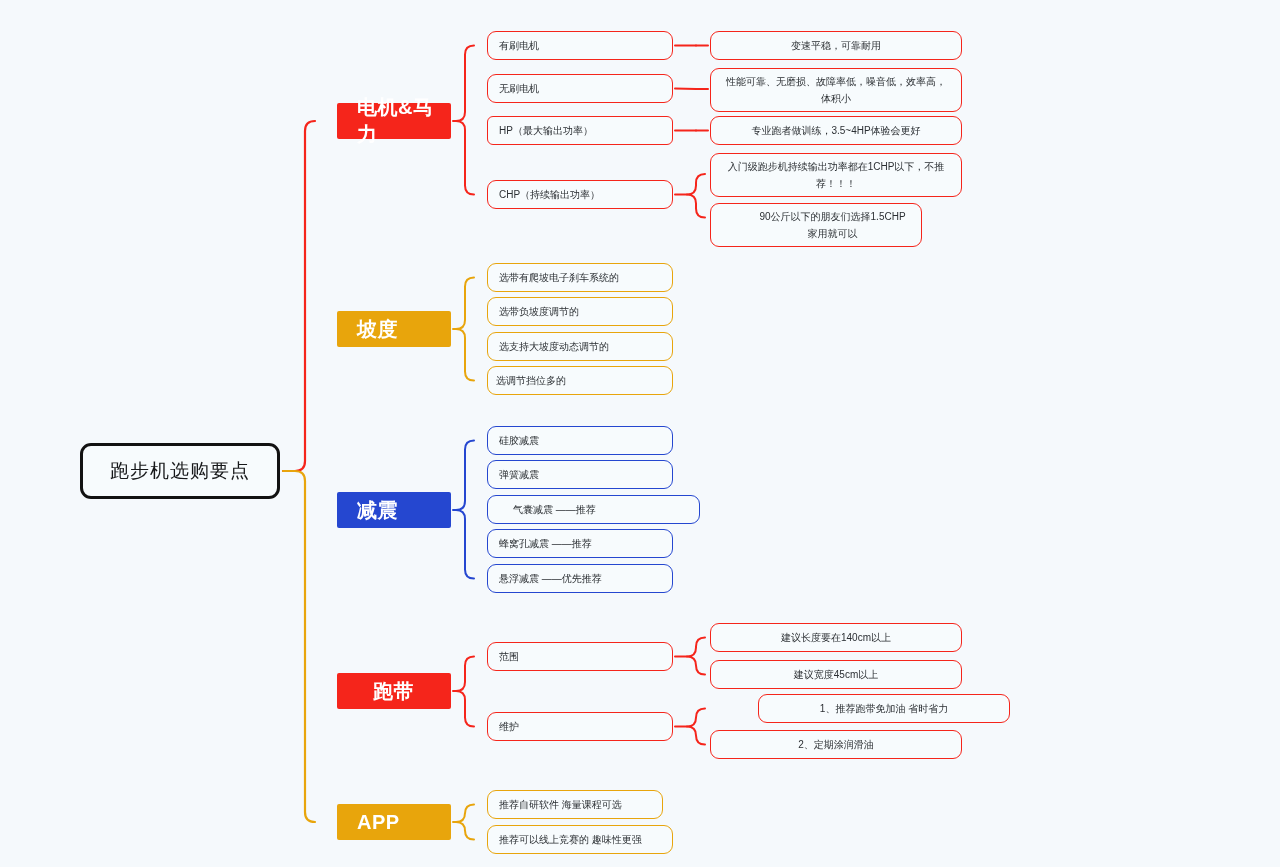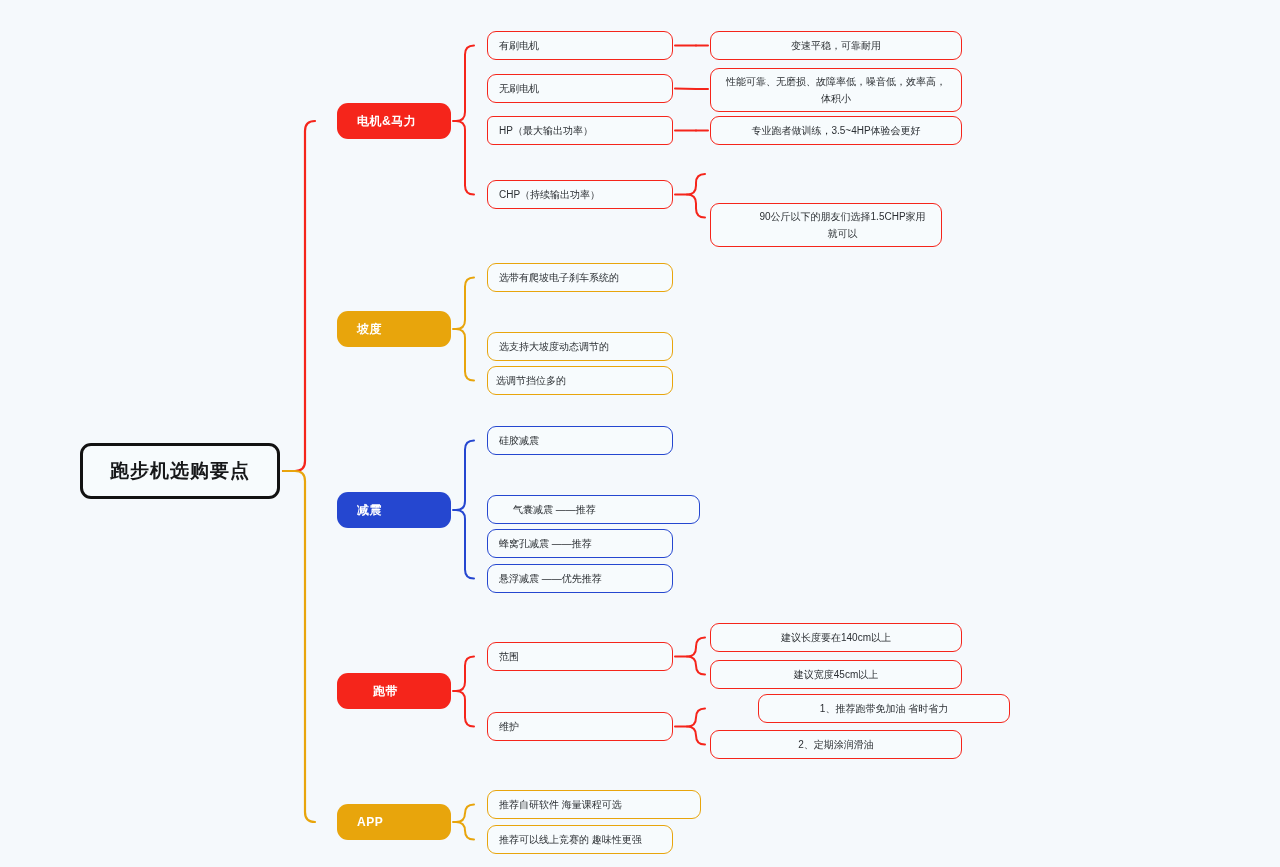--- a/index.html
+++ b/index.html
@@ -39,24 +39,24 @@
     border: 3px solid #121212;
     background: #f7fbfd;
     border-radius: 11px;
     justify-content: center;
     font-size: 19px;
     color: #17181a;
     letter-spacing: 1px;
   }
   
   .branch-node {
-    border-radius: 11px;
+    border-radius: 2px;
     justify-content: flex-start;
     padding-left: 20px;
-    font-size: 12px;
+    font-size: 20px;
     font-weight: bold;
     color: #ffffff;
     letter-spacing: 0.5px;
   }
   
   .leaf-node {
     background: #f7fbfd;
     border-width: 1.6px;
     border-style: solid;
     border-radius: 9px;
@@ -98,21 +98,21 @@
       <path d="M 705 708.5 Q 696 708.5 696 717.5 L 696 717.5 Q 696 726.5 687 726.5 Q 696 726.5 696 735.5 L 696 735.5 Q 696 744.5 705 744.5" fill="none" stroke="#f5251b" stroke-width="2" stroke-linecap="round" stroke-linejoin="round"></path>
       <path d="M 687 726.5 L 675 726.5" fill="none" stroke="#f5251b" stroke-width="2" stroke-linecap="round" stroke-linejoin="round"></path>
       <path d="M 474 656.5 Q 465 656.5 465 665.5 L 465 682 Q 465 691 456 691 Q 465 691 465 700 L 465 717.5 Q 465 726.5 474 726.5" fill="none" stroke="#f5251b" stroke-width="2" stroke-linecap="round" stroke-linejoin="round"></path>
       <path d="M 456 691 L 453 691" fill="none" stroke="#f5251b" stroke-width="2" stroke-linecap="round" stroke-linejoin="round"></path>
       <path d="M 474 804.5 Q 465 804.5 465 813.5 L 465 813 Q 465 822 456 822 Q 465 822 465 831 L 465 830.5 Q 465 839.5 474 839.5" fill="none" stroke="#e8a50c" stroke-width="2" stroke-linecap="round" stroke-linejoin="round"></path>
       <path d="M 456 822 L 453 822" fill="none" stroke="#e8a50c" stroke-width="2" stroke-linecap="round" stroke-linejoin="round"></path>
       <path d="M 315 121 Q 305 121 305 131 L 305 461 Q 305 471 295 471" fill="none" stroke="#f5251b" stroke-width="2.2" stroke-linecap="round" stroke-linejoin="round"></path>
       <path d="M 295 471 L 283 471" fill="none" stroke="#f5251b" stroke-width="2.2" stroke-linecap="round" stroke-linejoin="round"></path>
       <path d="M 283 471 L 295 471 Q 305 471 305 481 L 305 812 Q 305 822 315 822" fill="none" stroke="#e8a50c" stroke-width="2.2" stroke-linecap="round" stroke-linejoin="round"></path>
     </svg>
-<div class="node root-node" style="left: 80px; top: 443px; width: 200px; height: 56px; font-weight: bold;">
+<div class="node root-node" style="left: 80px; top: 443px; width: 200px; height: 56px;">
       <span>跑步机选购要点</span>
     </div>
     <div class="node branch-node" style="left: 337px; top: 103px; width: 114px; height: 36px; background: rgb(245, 37, 27);">
       <span>电机&amp;马力</span>
     </div>
     <div class="node leaf-node" style="left: 487px; top: 31px; width: 186px; height: auto; border-color: rgb(245, 37, 27); min-height: 29px;">
       <span class="leaf-text">有刷电机</span>
     </div>
     <div class="node leaf-node multi" style="left: 710px; top: 31px; width: 252px; height: auto; border-color: rgb(245, 37, 27); min-height: 29px;">
       <span class="leaf-text">变速平稳，可靠耐用</span>
@@ -125,41 +125,50 @@
     </div>
     <div class="node leaf-node" style="left: 487px; top: 116px; width: 186px; height: auto; border-color: rgb(245, 37, 27); min-height: 29px; border-radius: 6px;">
       <span class="leaf-text">HP（最大输出功率）</span>
     </div>
     <div class="node leaf-node multi" style="left: 710px; top: 116px; width: 252px; height: auto; border-color: rgb(245, 37, 27); min-height: 29px;">
       <span class="leaf-text">专业跑者做训练，3.5~4HP体验会更好</span>
     </div>
     <div class="node leaf-node" style="left: 487px; top: 180px; width: 186px; height: auto; border-color: rgb(245, 37, 27); min-height: 29px;">
       <span class="leaf-text">CHP（持续输出功率）</span>
     </div>
-    <div class="node leaf-node multi" style="left: 710px; top: 203px; width: 232px; height: auto; border-color: rgb(245, 37, 27); min-height: 29px; padding-left: 44px;">
+    <div class="node leaf-node multi" style="left: 710px; top: 153px; width: 252px; height: auto; border-color: rgb(245, 37, 27); min-height: 42px;">
+      <span class="leaf-text">入门级跑步机持续输出功率都在1CHP以下，不推荐！！！</span>
+    </div>
+    <div class="node leaf-node multi" style="left: 710px; top: 203px; width: 212px; height: auto; border-color: rgb(245, 37, 27); min-height: 29px; padding-left: 44px;">
       <span class="leaf-text">90公斤以下的朋友们选择1.5CHP家用就可以</span>
     </div>
     <div class="node branch-node" style="left: 337px; top: 311px; width: 114px; height: 36px; background: rgb(232, 165, 12);">
       <span>坡度</span>
     </div>
     <div class="node leaf-node" style="left: 487px; top: 263px; width: 186px; height: auto; border-color: rgb(232, 165, 12); min-height: 29px;">
       <span class="leaf-text">选带有爬坡电子刹车系统的</span>
     </div>
+    <div class="node leaf-node" style="left: 487px; top: 297px; width: 186px; height: auto; border-color: rgb(232, 165, 12); min-height: 29px;">
+      <span class="leaf-text">选带负坡度调节的</span>
+    </div>
     <div class="node leaf-node" style="left: 487px; top: 332px; width: 186px; height: auto; border-color: rgb(232, 165, 12); min-height: 29px;">
       <span class="leaf-text">选支持大坡度动态调节的</span>
     </div>
     <div class="node leaf-node" style="left: 487px; top: 366px; width: 186px; height: auto; border-color: rgb(232, 165, 12); min-height: 29px; padding-left: 8px;">
       <span class="leaf-text">选调节挡位多的</span>
     </div>
     <div class="node branch-node" style="left: 337px; top: 492px; width: 114px; height: 36px; background: rgb(37, 71, 208);">
       <span>减震</span>
     </div>
     <div class="node leaf-node" style="left: 487px; top: 426px; width: 186px; height: auto; border-color: rgb(37, 71, 208); min-height: 29px;">
       <span class="leaf-text">硅胶减震</span>
     </div>
+    <div class="node leaf-node" style="left: 487px; top: 460px; width: 186px; height: auto; border-color: rgb(37, 71, 208); min-height: 29px;">
+      <span class="leaf-text">弹簧减震</span>
+    </div>
     <div class="node leaf-node" style="left: 487px; top: 495px; width: 213px; height: auto; border-color: rgb(37, 71, 208); min-height: 29px; padding-left: 25px;">
       <span class="leaf-text">气囊减震 ——推荐</span>
     </div>
     <div class="node leaf-node" style="left: 487px; top: 529px; width: 186px; height: auto; border-color: rgb(37, 71, 208); min-height: 29px;">
       <span class="leaf-text">蜂窝孔减震 ——推荐</span>
     </div>
     <div class="node leaf-node" style="left: 487px; top: 564px; width: 186px; height: auto; border-color: rgb(37, 71, 208); min-height: 29px;">
       <span class="leaf-text">悬浮减震 ——优先推荐</span>
     </div>
     <div class="node branch-node" style="left: 337px; top: 673px; width: 114px; height: 36px; background: rgb(245, 37, 27); padding-left: 36px;">
@@ -179,19 +188,19 @@
     </div>
     <div class="node leaf-node multi" style="left: 710px; top: 694px; width: 252px; height: auto; border-color: rgb(245, 37, 27); min-height: 29px; margin-left: 48px;">
       <span class="leaf-text">1、推荐跑带免加油 省时省力</span>
     </div>
     <div class="node leaf-node multi" style="left: 710px; top: 730px; width: 252px; height: auto; border-color: rgb(245, 37, 27); min-height: 29px;">
       <span class="leaf-text">2、定期涂润滑油</span>
     </div>
     <div class="node branch-node" style="left: 337px; top: 804px; width: 114px; height: 36px; background: rgb(232, 165, 12);">
       <span>APP</span>
     </div>
-    <div class="node leaf-node" style="left: 487px; top: 790px; width: 214px; height: auto; border-color: rgb(232, 165, 12); min-height: 29px;">
+    <div class="node leaf-node" style="left: 487px; top: 790px; width: 176px; height: auto; border-color: rgb(232, 165, 12); min-height: 29px;">
       <span class="leaf-text">推荐自研软件 海量课程可选</span>
     </div>
     <div class="node leaf-node" style="left: 487px; top: 825px; width: 186px; height: auto; border-color: rgb(232, 165, 12); min-height: 29px;">
       <span class="leaf-text">推荐可以线上竞赛的 趣味性更强</span>
     </div>
   </div>
 
 </body></html>

